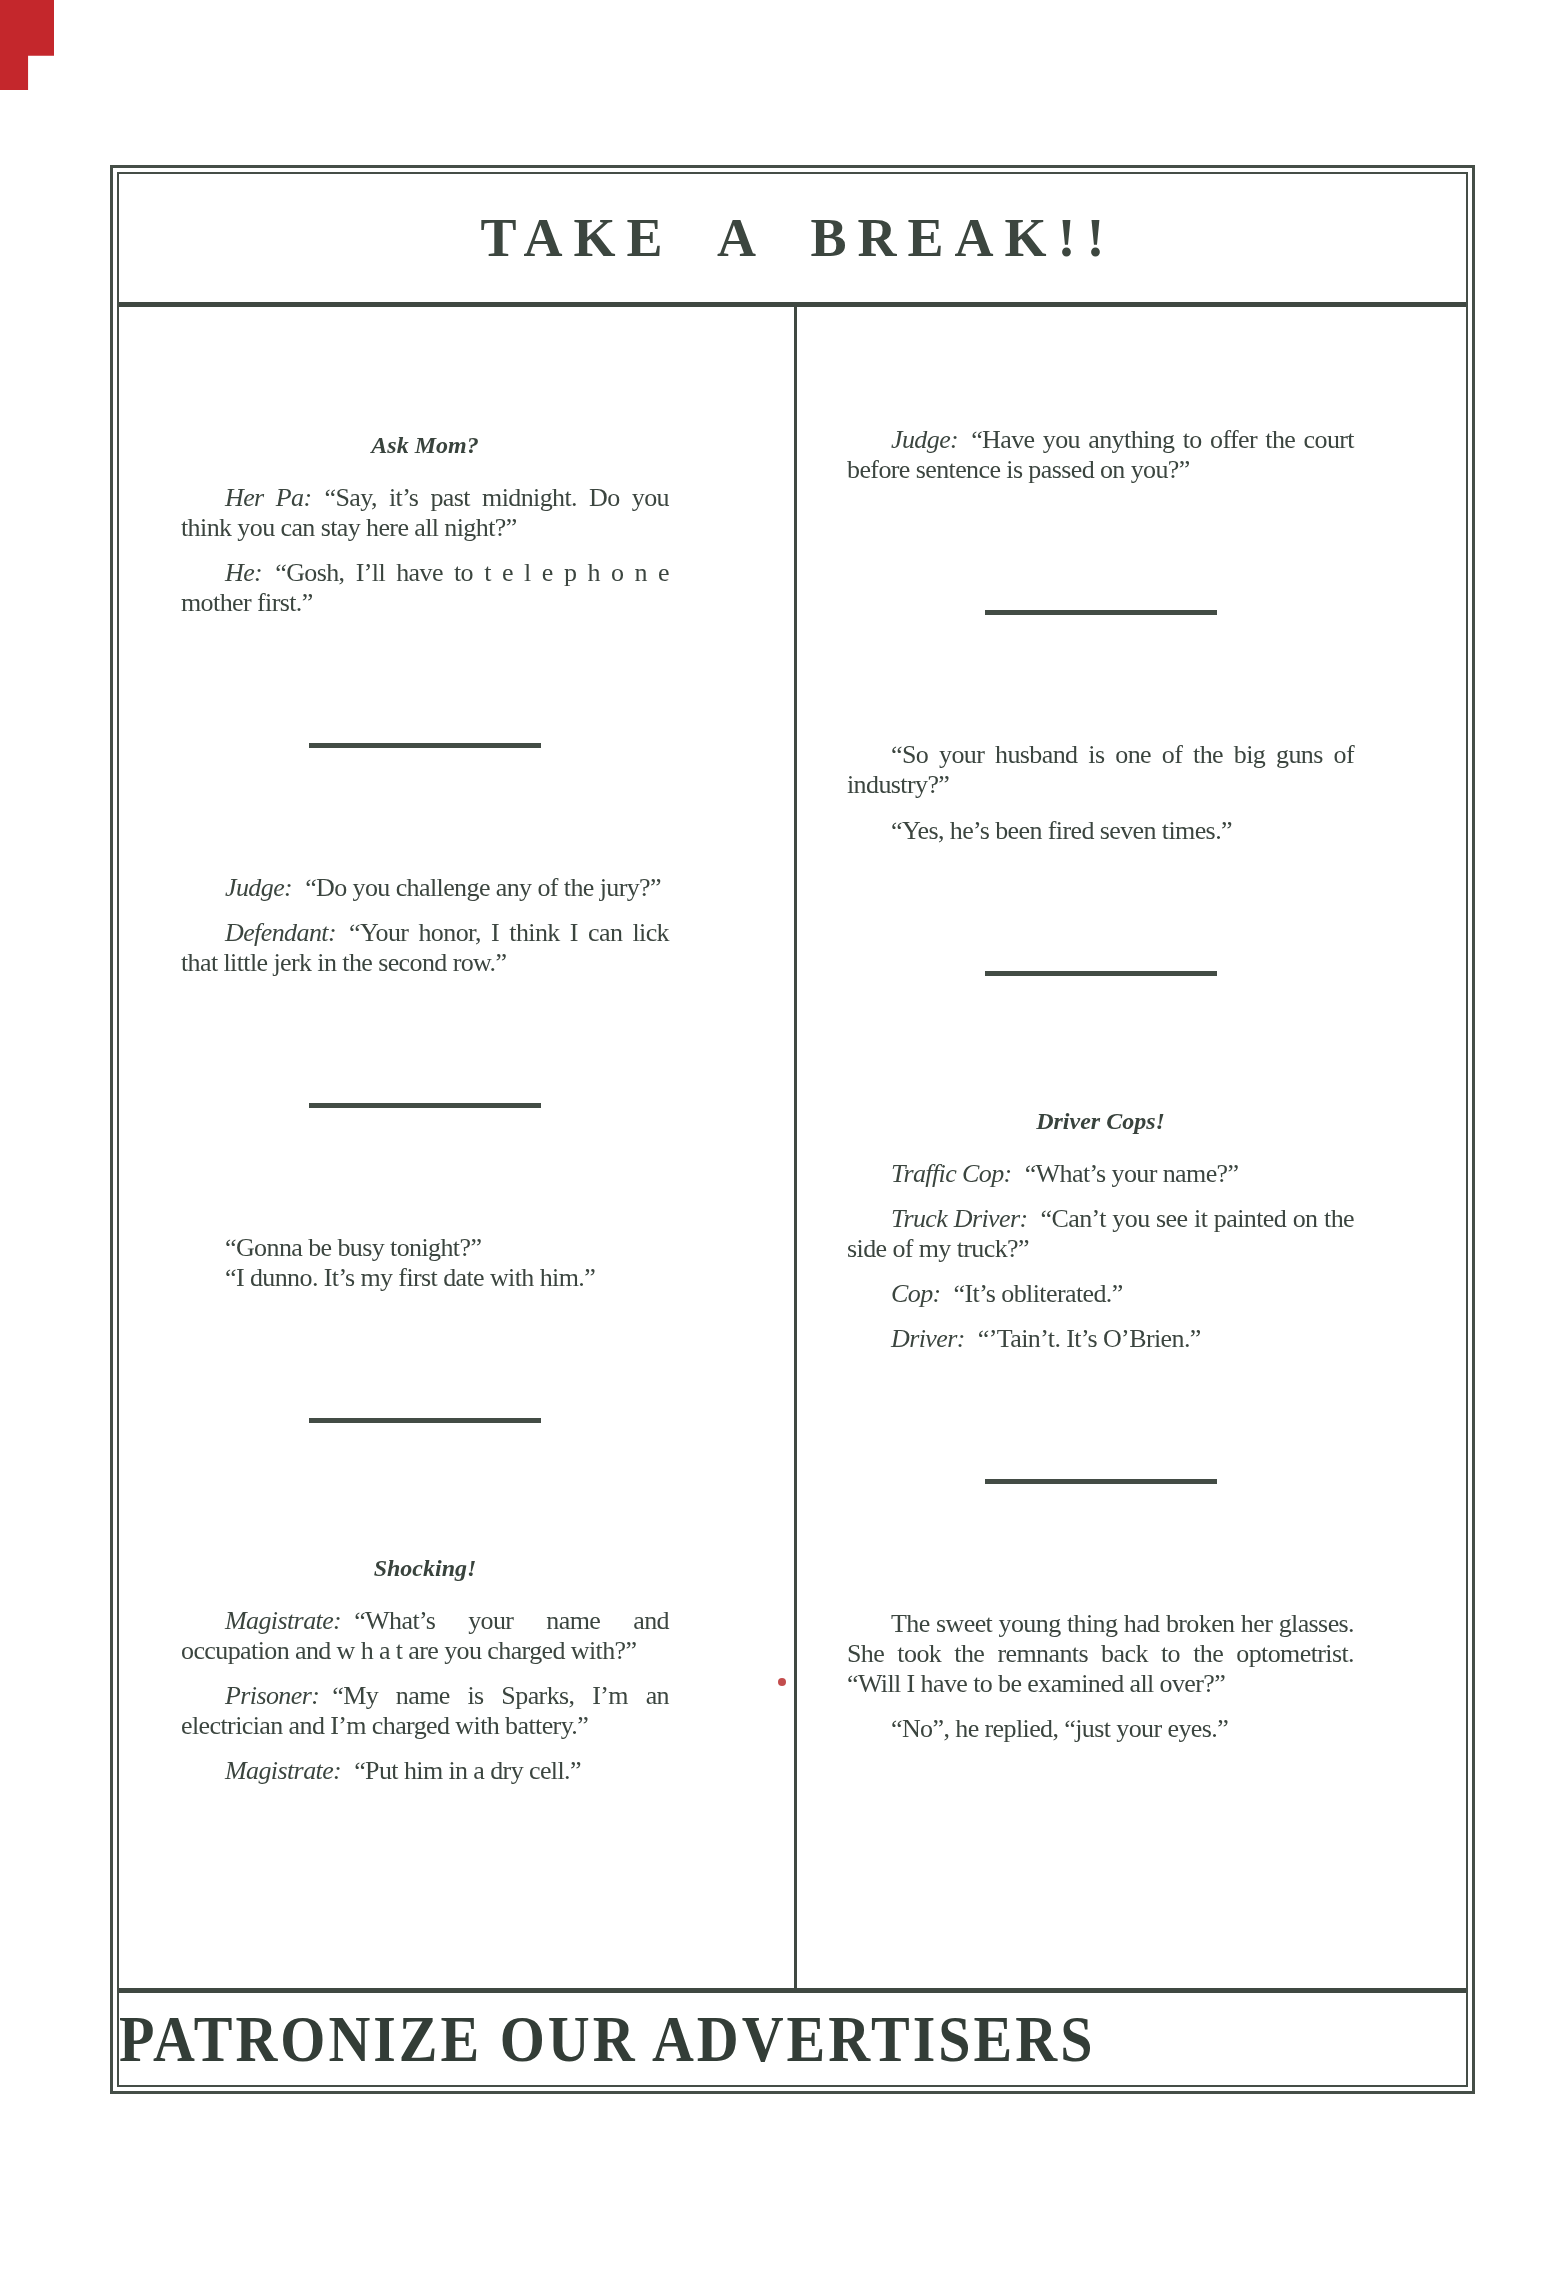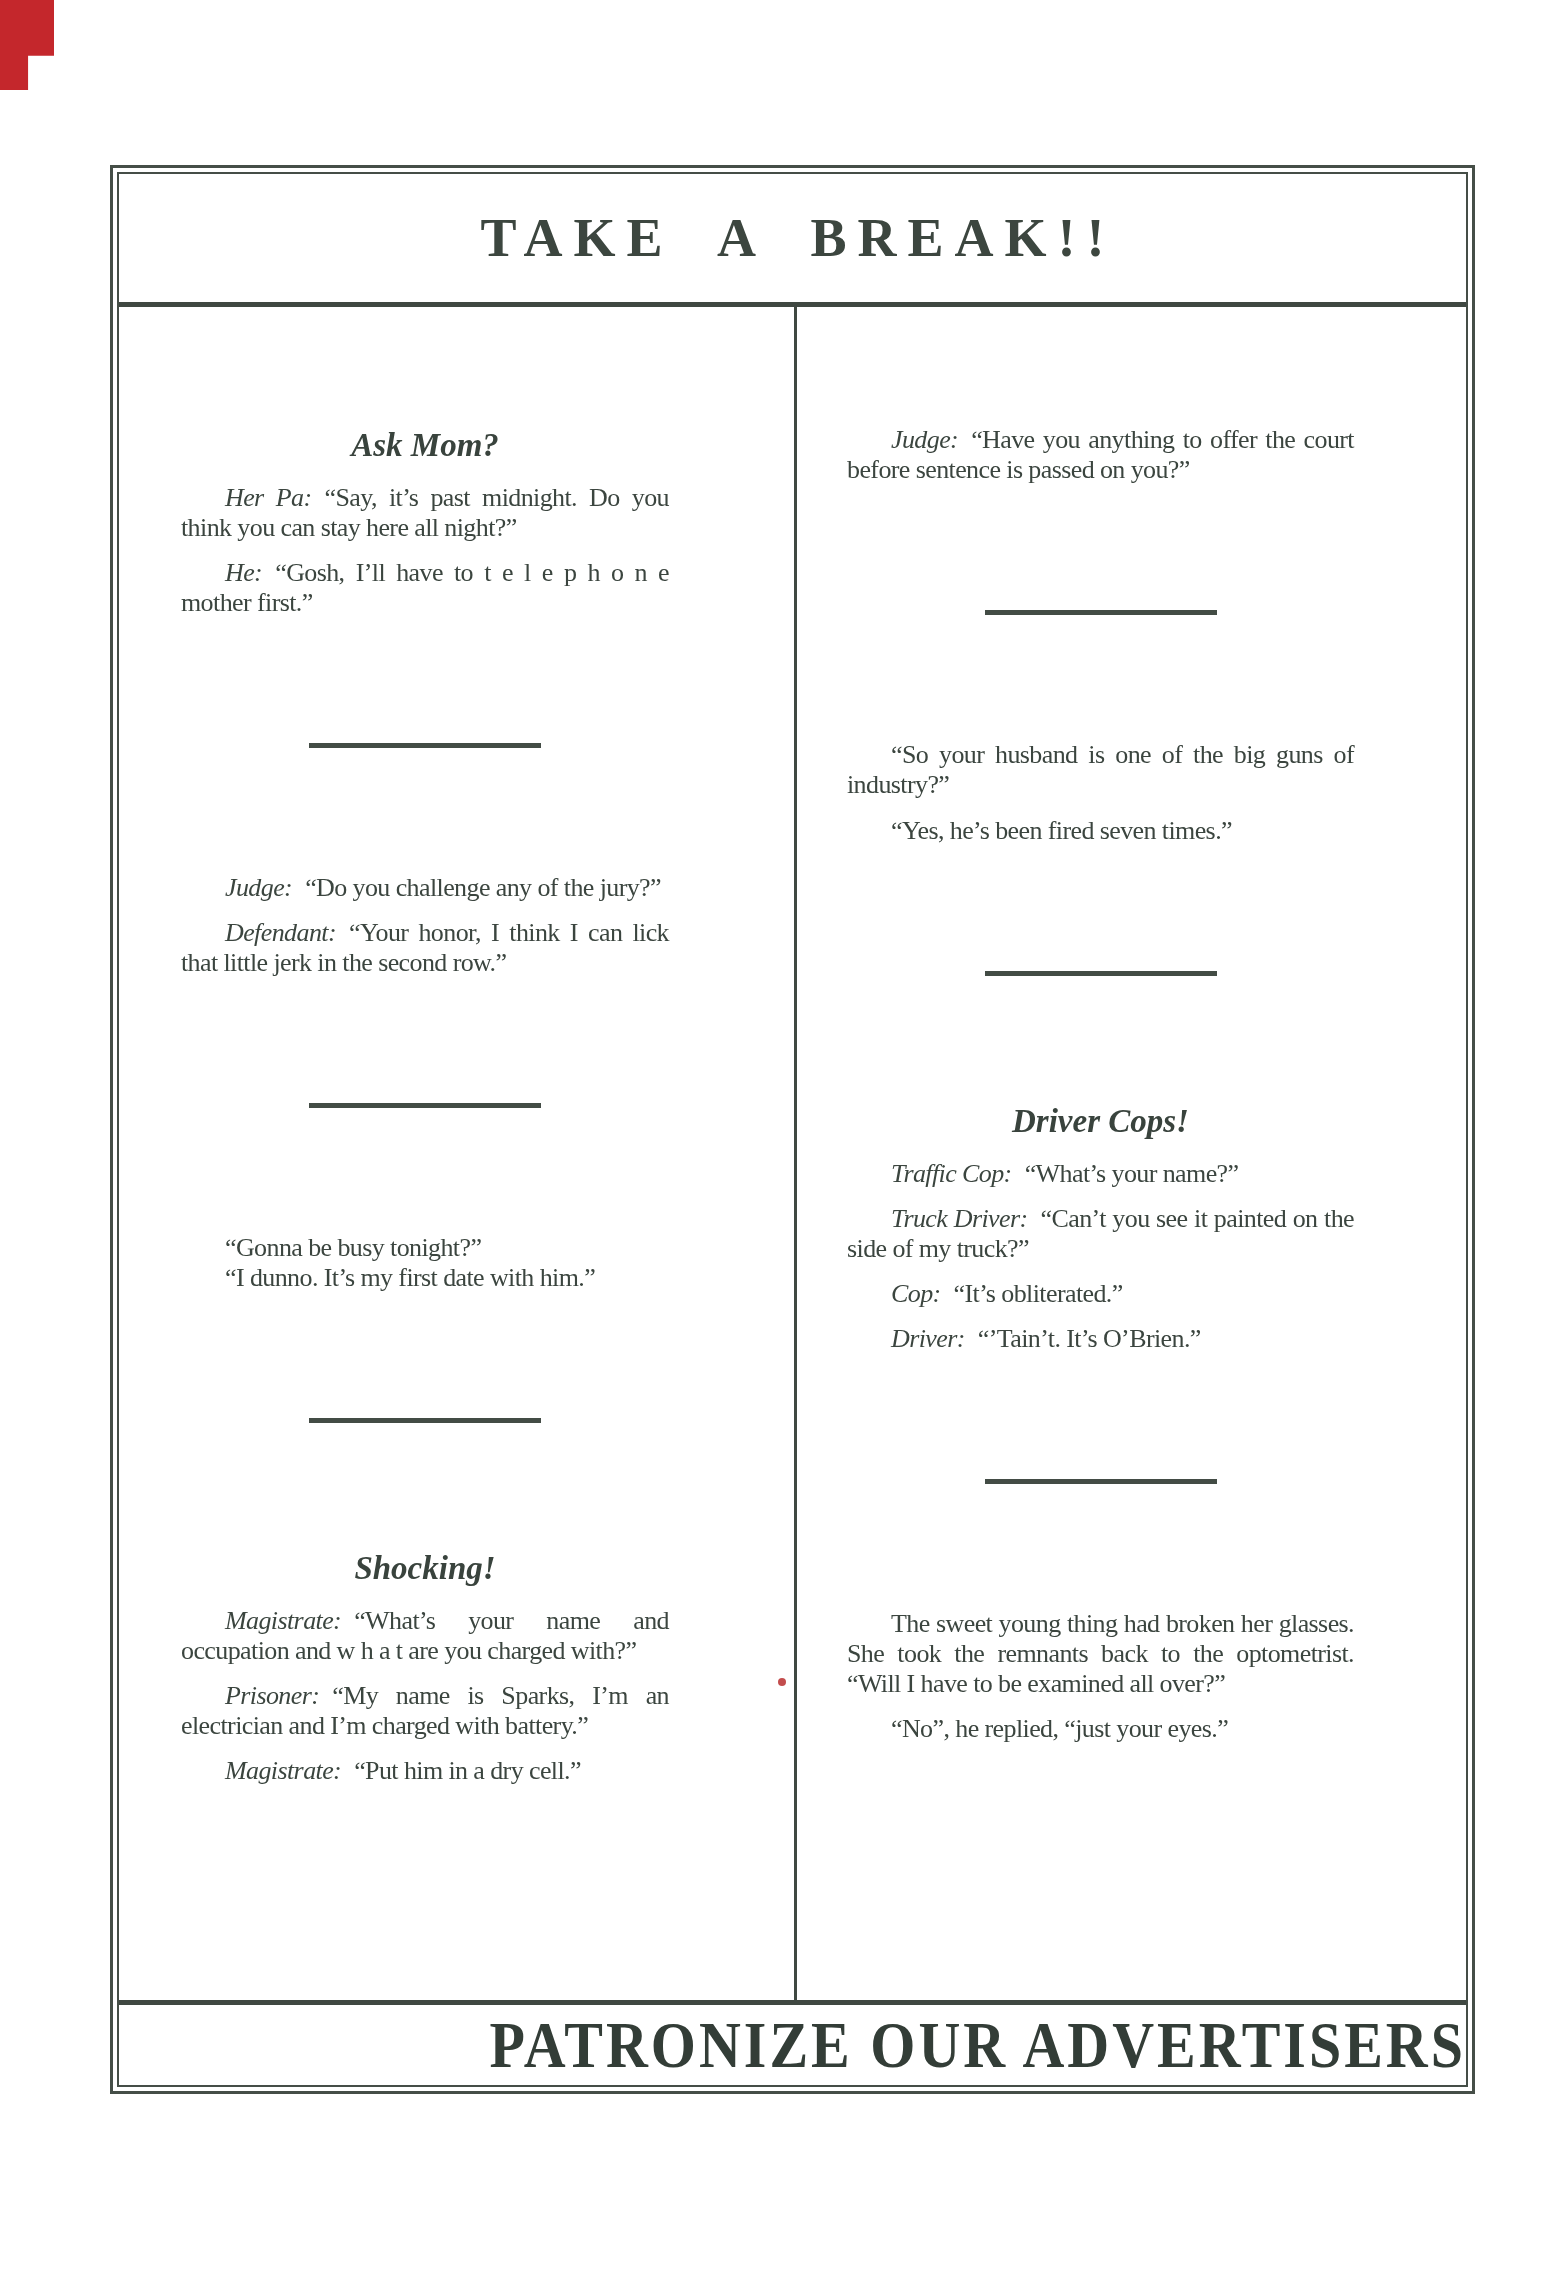--- a/index.html
+++ b/index.html
@@ -64,35 +64,35 @@
     font-size: 26px; line-height: 30px;
     letter-spacing: -0.6px;
     text-align: justify;
     text-indent: 44px;
   }
   .speaker { font-style: italic; margin-right: 13px; }
   .dialogue { margin-bottom: 0 !important; }
 
   .joke-heading {
     margin: 0 0 18px 0;
-    font-size: 33px; line-height: 40px;
+    font-size: 24px; line-height: 40px;
     font-weight: bold; font-style: italic;
     text-align: center;
     color: #39433d;
   }
 
   .divider {
     width: 232px; height: 5px;
     background: #434c45;
     margin: 125px auto;
   }
 
   .footer-area {
-    height: 80px; flex: 0 0 auto;
-    display: flex; align-items: center; justify-content: flex-end;
+    height: 92px; flex: 0 0 auto;
+    display: flex; align-items: center; justify-content: flex-start;
   }
   .footer-text {
     font-size: 58px; font-weight: bold;
     letter-spacing: 3px;
     color: #333d37;
     transform: scaleY(1.12);
     transform-origin: center;
     white-space: nowrap;
   }
 </style>

